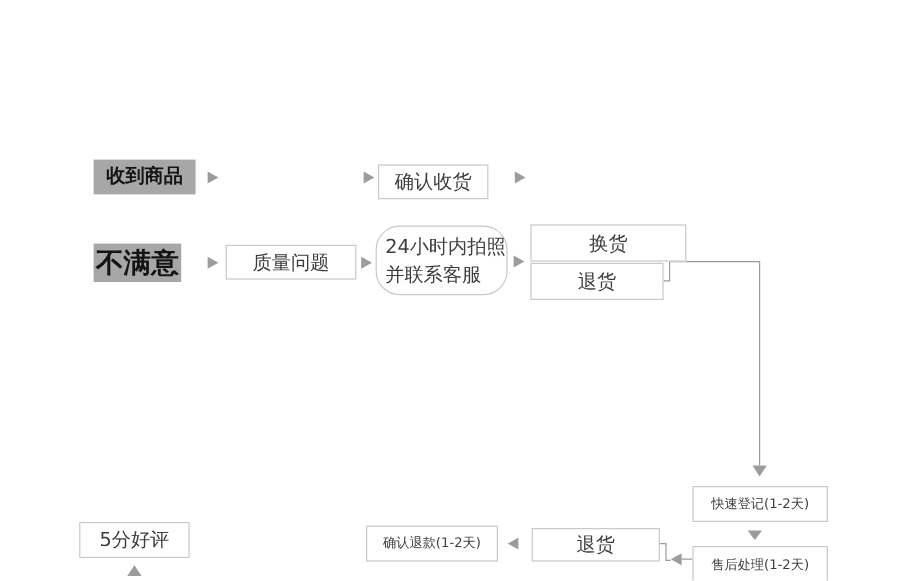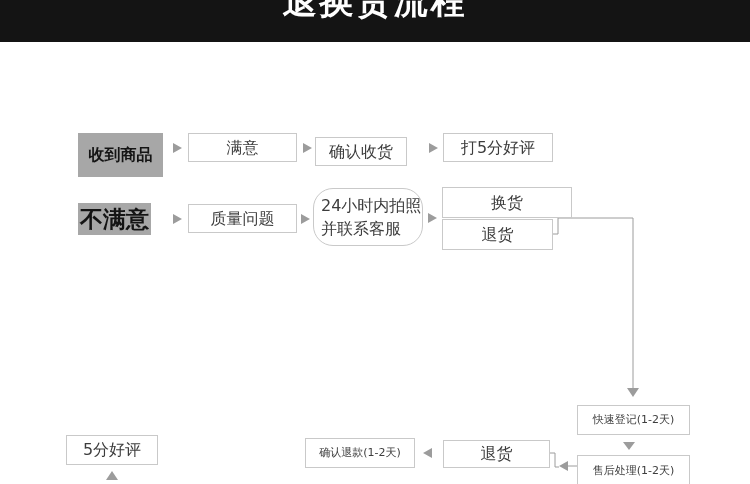--- a/index.html
+++ b/index.html
@@ -28,23 +28,20 @@
     flex-direction:column;align-items:flex-start;justify-content:center;
     padding-left:7px;line-height:1.45;border-radius:20px;
   }
   .connectors{position:absolute;left:0;top:0;width:750px;height:484px;pointer-events:none;}
 </style>
 </head>
 <body>
 
 <div class="stage">
 
-  <div class="banner">
-    <div class="banner-title">退换货流程</div>
-  </div>
 
   <svg class="connectors" width="750" height="484" viewBox="0 0 750 484">
 
     <polygon points="173,143 173,153 182,148" fill="#9c9c9c"></polygon>
     <polygon points="303,143 303,153 312,148" fill="#9c9c9c"></polygon>
     <polygon points="429,143 429,153 438,148" fill="#9c9c9c"></polygon>
 
     <polygon points="173,214 173,224 182,219" fill="#9c9c9c"></polygon>
     <polygon points="301,214 301,224 310,219" fill="#9c9c9c"></polygon>
     <polygon points="428,213 428,223 437,218" fill="#9c9c9c"></polygon>
@@ -55,24 +52,22 @@
     <polygon points="623,442 635,442 629,450" fill="#9c9c9c"></polygon>
 
     <path d="M550,453 H555 V467 H559 M568,466 H577" fill="none" stroke="#9c9c9c" stroke-width="1"></path>
     <polygon points="568,461 568,471 559,466" fill="#9c9c9c"></polygon>
 
     <polygon points="432,448 432,458 423,453" fill="#9c9c9c"></polygon>
 
     <polygon points="106,480 118,480 112,471" fill="#9c9c9c"></polygon>
   </svg>
 
-  <div class="gbox" style="left:78px;top:133px;width:85px;height:44px;">收到商品</div>
-  <div class="wbox" style="left:188px;top:133px;width:109px;height:29px;">满意</div>
+  <div class="gbox" style="left:78px;top:133px;width:85px;height:29px;">收到商品</div>
   <div class="wbox" style="left:315px;top:137px;width:92px;height:29px;">确认收货</div>
-  <div class="wbox" style="left:443px;top:133px;width:110px;height:29px;">打5分好评</div>
 
   <div class="gbox" style="left:78px;top:203px;width:73px;height:32px;font-size:23px;">不满意</div>
   <div class="wbox" style="left:188px;top:204px;width:109px;height:29px;text-align:center;">质量问题</div>
   <div class="wbox multiline" style="left:313px;top:188px;width:110px;height:58px;">
     <span>24小时内拍照</span>
     <span>并联系客服</span>
   </div>
   <div class="wbox" style="left:442px;top:187px;width:130px;height:31px;">换货</div>
   <div class="wbox" style="left:442px;top:219px;width:111px;height:31px;">退货</div>
 

